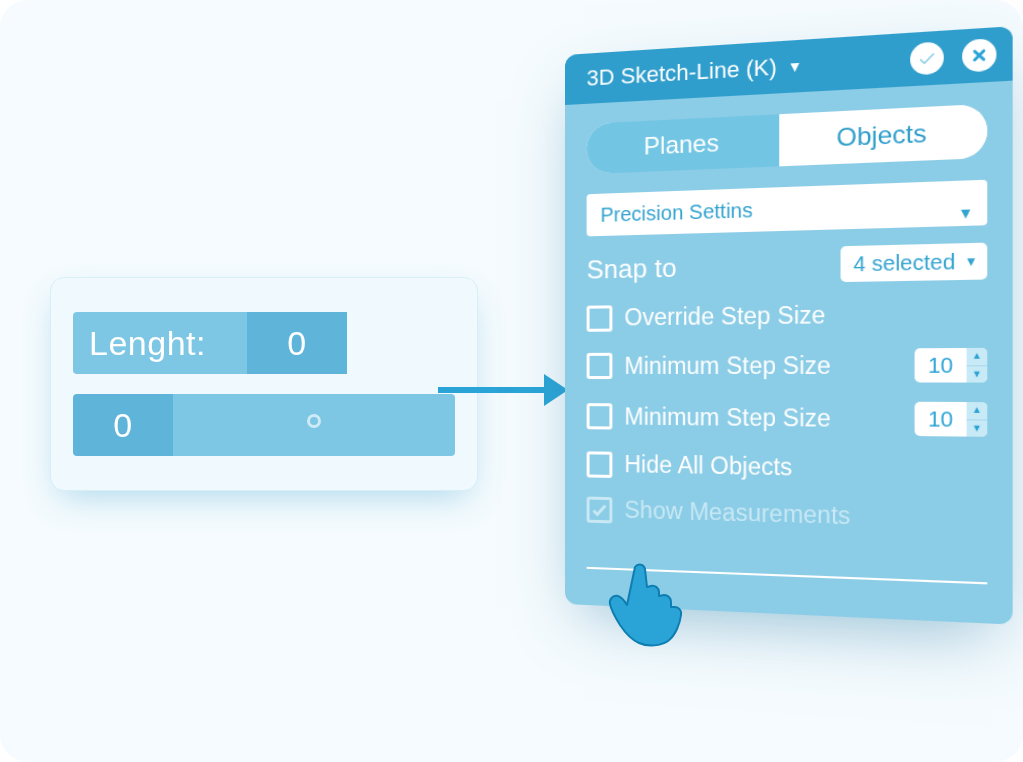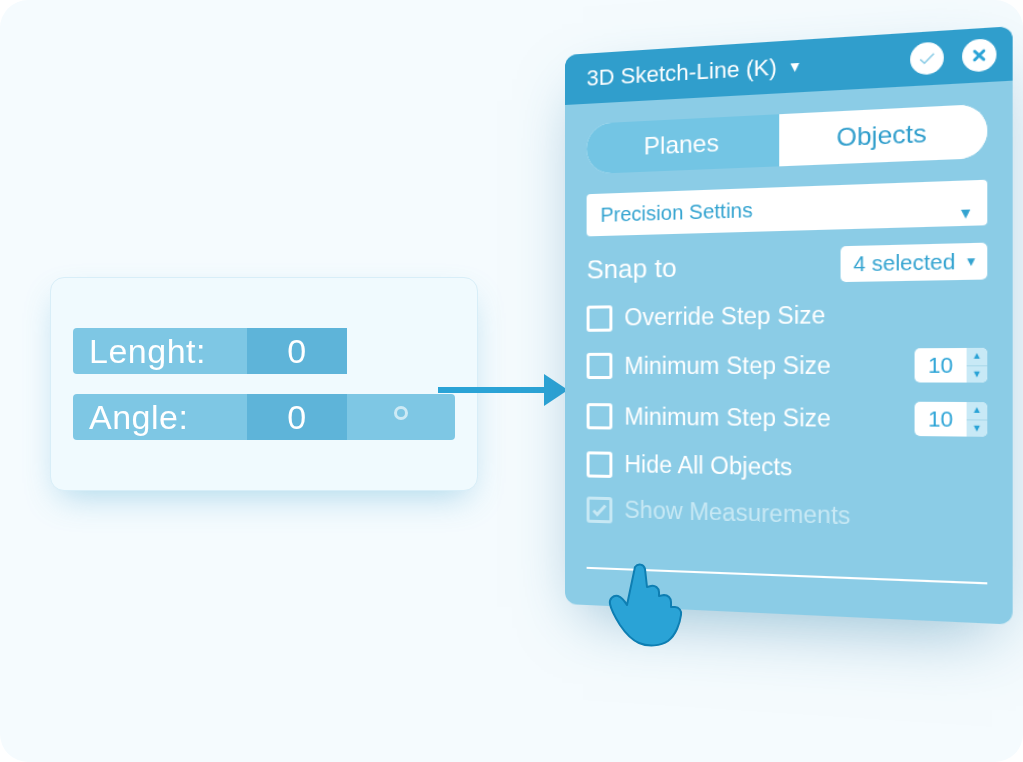--- a/index.html
+++ b/index.html
@@ -29,21 +29,21 @@
     border-radius: 14px;
     padding: 22px;
     box-shadow: 0 14px 34px -10px rgba(80,170,210,0.45);
     display: flex;
     flex-direction: column;
     gap: 20px;
     justify-content: center;
   }
   .meas-row {
     display: flex;
-    height: 46px;
+    height: 62px;
     border-radius: 4px;
     overflow: hidden;
     font-size: 34px;
     color: #ffffff;
     letter-spacing: 0.5px;
   }
   .meas-label {
     flex: 0 0 174px;
     background: #7ec7e4;
     display: flex;
@@ -287,21 +287,20 @@
 <body>
 
 <div class="canvas">
 
   <div class="meas-card">
     <div class="meas-row">
       <div class="meas-label">Lenght:</div>
       <div class="meas-value">0</div>
     </div>
     <div class="meas-row">
-      <div class="meas-label">Angle:</div>
       <div class="meas-value">0</div>
       <div class="meas-unit">
         <span class="deg-circle"></span>
       </div>
     </div>
   </div>
 
   <div class="arrow">
     <div class="shaft"></div>
     <div class="head"></div>

